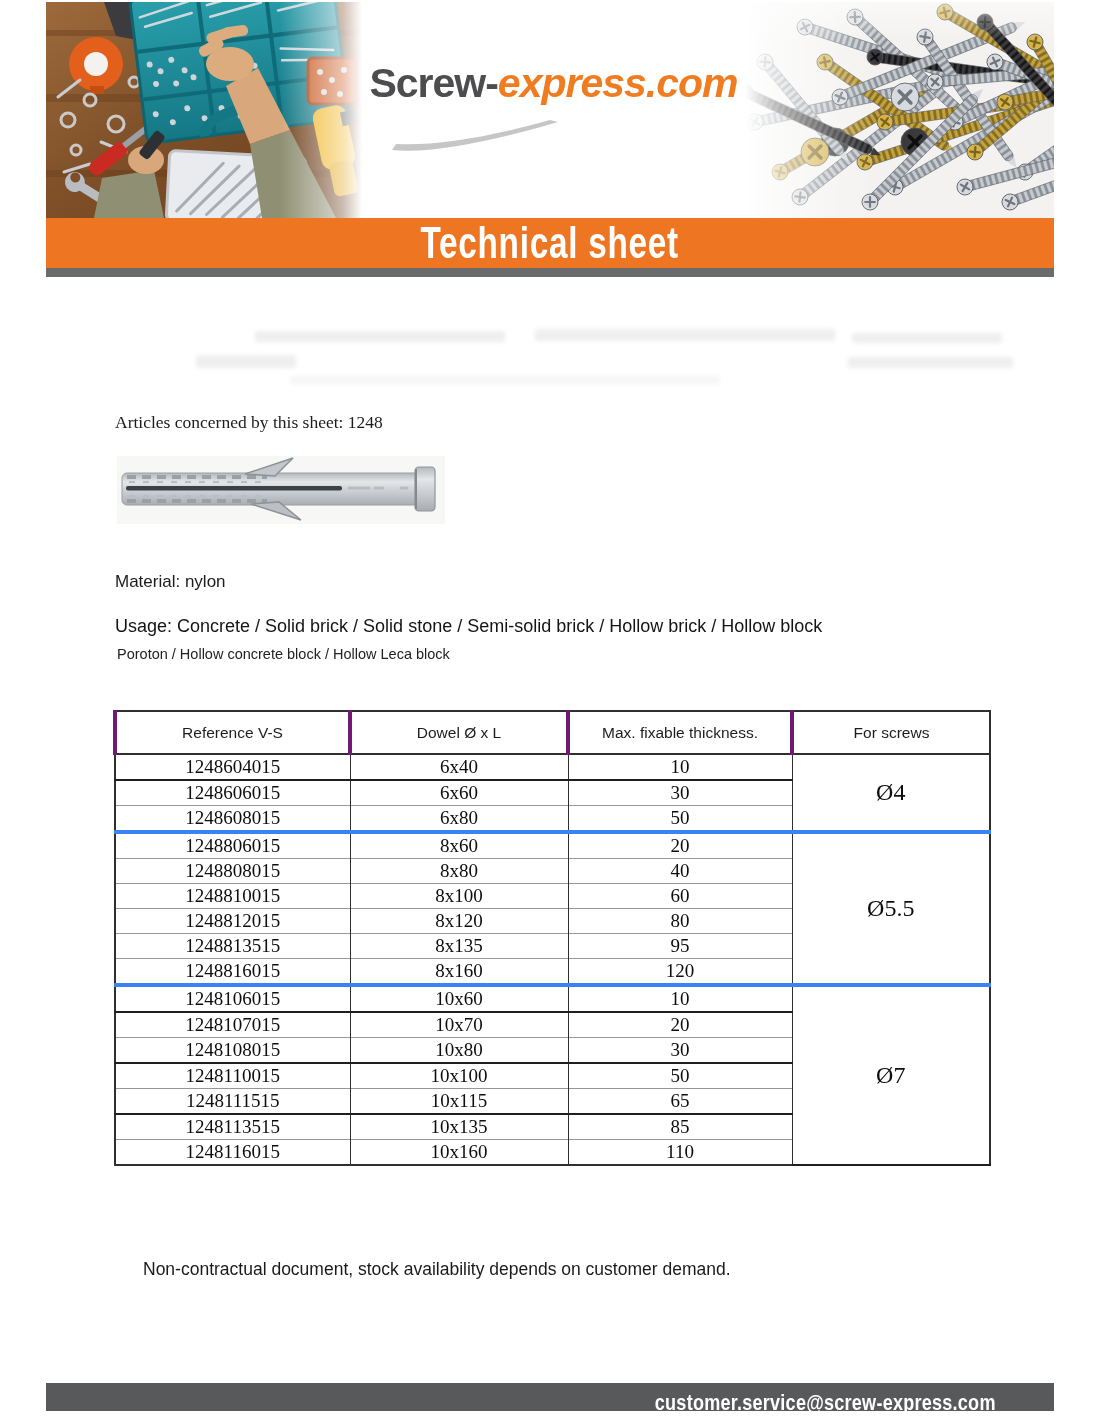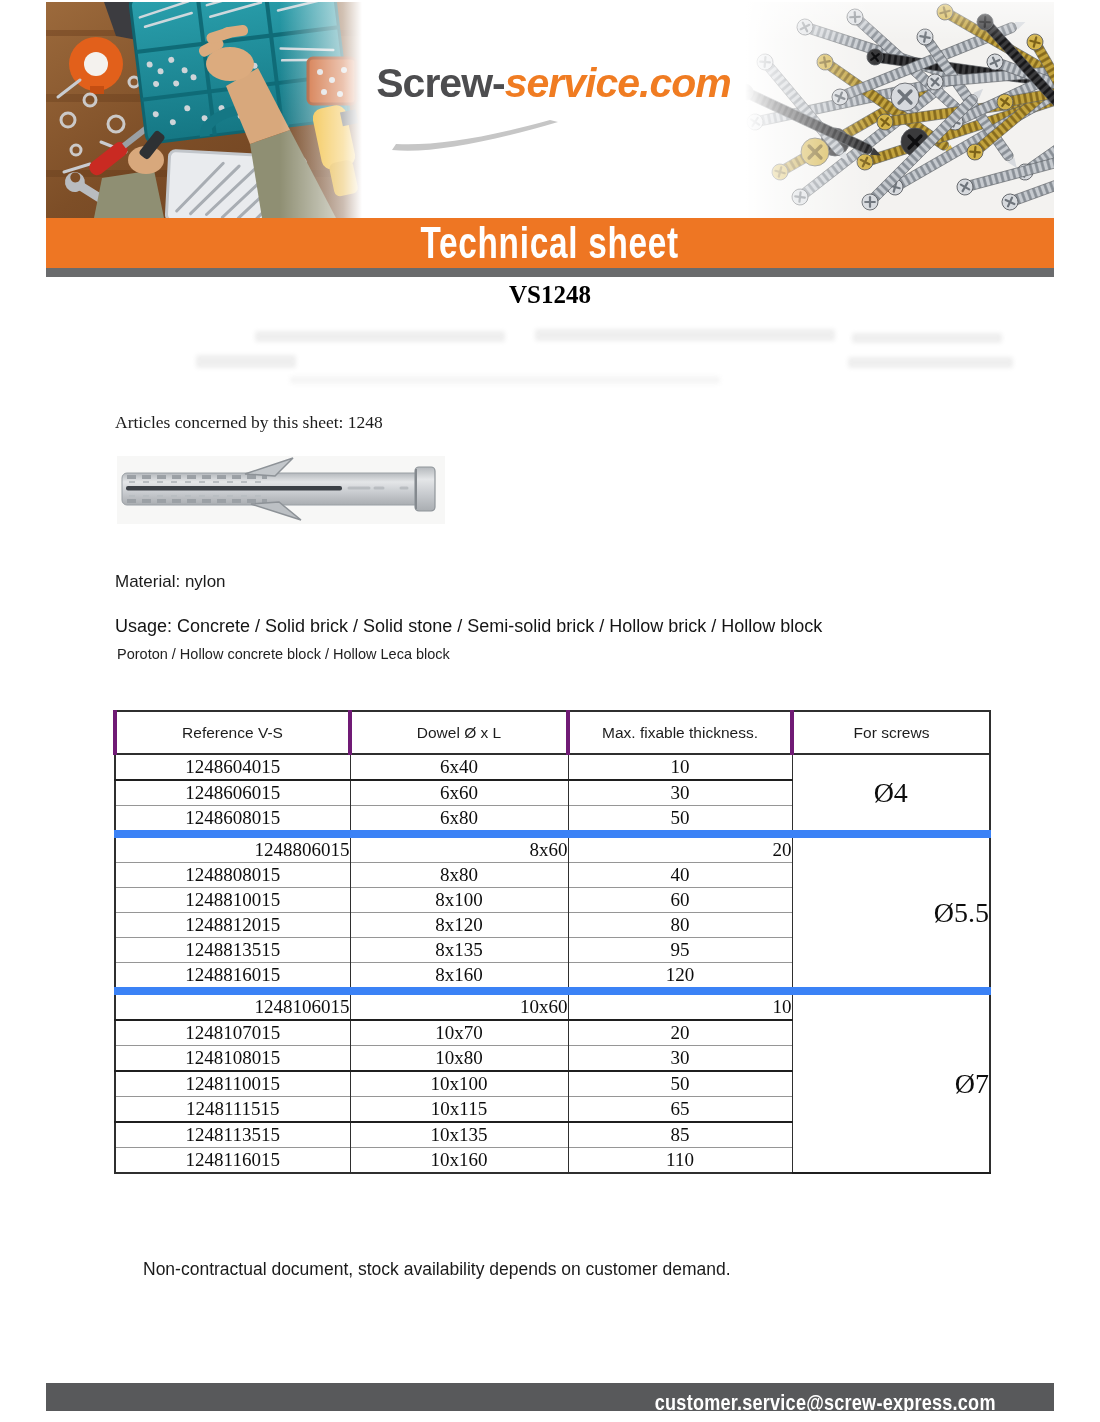--- a/index.html
+++ b/index.html
@@ -47,23 +47,23 @@
   .spec-table{position:absolute;left:113px;top:710px;border-collapse:collapse;table-layout:fixed;
     border:2px solid #2f2f2f;}
   .spec-table th{
     height:41px;font-weight:400;font-size:15.5px;color:#1d1d1d;text-align:center;vertical-align:middle;
     border-left:4px solid #701a75;border-right:1px solid #2f2f2f;border-bottom:2px solid #2f2f2f;
     background:#fff;padding:0;}
   .spec-table td{
     height:24px;padding:0;text-align:center;vertical-align:middle;
     font-family:"Liberation Serif","DejaVu Serif",serif;font-size:19px;color:#0d0d0d;
     border-left:1px solid #2f2f2f;border-right:1px solid #2f2f2f;border-top:1px solid #969696;}
-  .spec-table tr.group-start td{border-top:8px solid #3b82f6;text-align:right;}
+  .spec-table tr.group-start td{border-top:4px solid #3b82f6;}
   .spec-table tr.thick td{border-bottom:2px solid #1f1f1f;}
-  .spec-table td.screw-cell{font-size:28px;}
+  .spec-table td.screw-cell{font-size:24px;}
   
   .footer-bar{position:absolute;left:46px;top:1383px;width:1008px;height:28px;
     background:var(--footer-gray,#58595b);text-align:right;line-height:39px;padding:0;}
   .footer-email{display:inline-block;margin-right:58px;transform:scaleX(.82);transform-origin:right center;
     color:#ffffff;font-weight:700;font-size:22px;letter-spacing:.3px;white-space:nowrap;}
 </style>
 </head>
 <body>
 
 <div class="page">
@@ -192,21 +192,21 @@
         <rect x="176" y="24" width="26" height="11" rx="5" transform="rotate(-8 189 29)"></rect>
       </g>
 
       <polygon points="48,216 118,216 108,168 56,176" fill="#8f8f73"></polygon>
       <ellipse cx="100" cy="158" rx="18" ry="14" fill="#d8a87c"></ellipse>
       <rect x="100" y="128" width="12" height="30" rx="4" transform="rotate(38 106 143)" fill="#2e3134"></rect>
     </svg>
   </div>
 
   <div class="logo">
-    <div class="logo-text"><span class="logo-a">Screw-</span><span class="logo-b">service.com</span></div>
+    <div class="logo-text"><span class="logo-a">Screw-</span><span class="logo-b">express.com</span></div>
     <svg class="swoosh" width="170" height="36" viewBox="0 0 170 36">
       <path d="M2,30 C40,34 100,22 168,2 L160,0 C95,18 45,26 6,24 Z" fill="#c6c6c6"></path>
     </svg>
   </div>
 
   <div class="photo photo-right">
     <svg id="screw-pile" width="309" height="216" viewBox="0 0 309 216">
       <defs>
         <pattern id="thS" width="6" height="12" patternUnits="userSpaceOnUse">
           <rect width="6" height="12" fill="#c6cacf"></rect>
@@ -427,21 +427,20 @@
           </g>
         </g>
     </svg>
   </div>
 
   <div class="banner">
     <span class="banner-text">Technical sheet</span>
   </div>
   <div class="banner-strip"></div>
 
-  <div class="sheet-code">VS1248</div>
 
   <div class="smudge" style="left:255px;top:331px;width:250px;height:11px;"></div>
   <div class="smudge" style="left:535px;top:329px;width:300px;height:12px;"></div>
   <div class="smudge" style="left:852px;top:333px;width:150px;height:10px;"></div>
   <div class="smudge" style="left:196px;top:355px;width:100px;height:13px;"></div>
   <div class="smudge" style="left:848px;top:357px;width:165px;height:11px;"></div>
   <div class="smudge" style="left:290px;top:376px;width:430px;height:8px;opacity:.09;"></div>
 
 
   <div class="articles">Articles concerned by this sheet: 1248</div>

